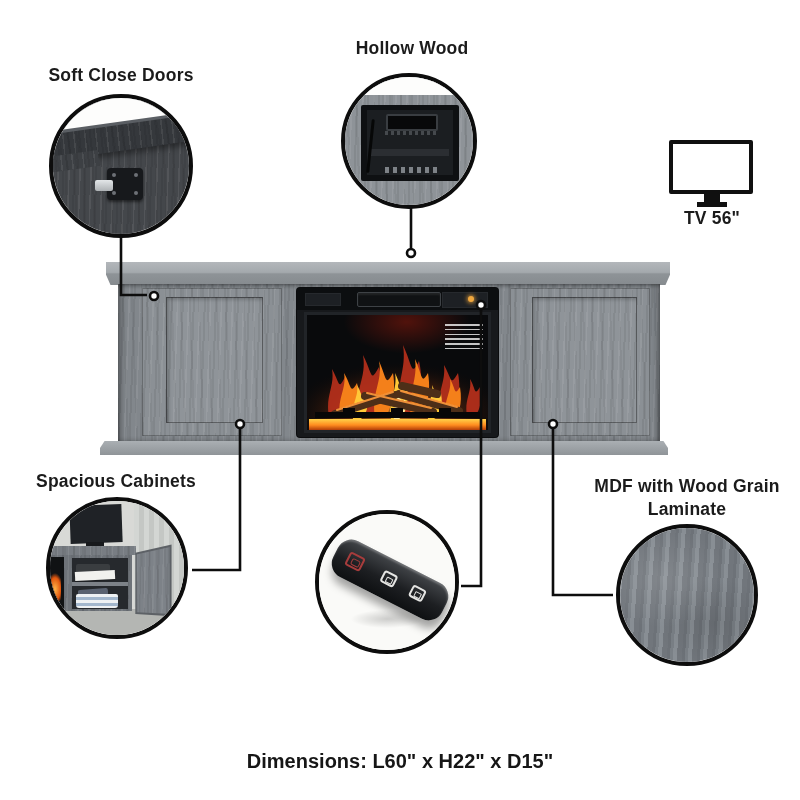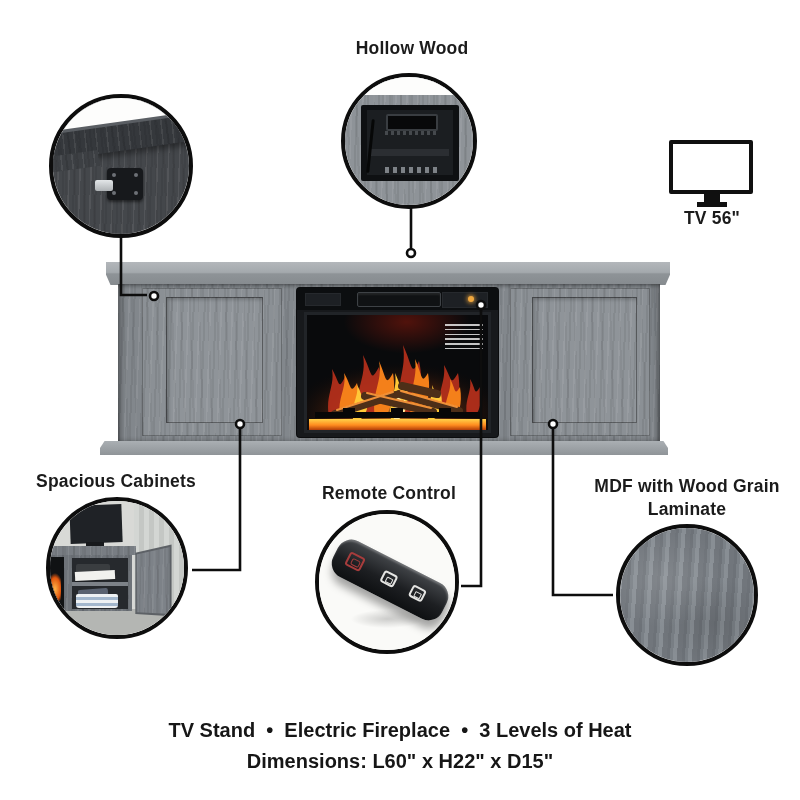--- a/index.html
+++ b/index.html
@@ -64,24 +64,24 @@
   .tv-outline{left:669px;top:140px;width:84px;height:54px;border:4.5px solid #101010;
       border-radius:2px;background:#fff;box-sizing:border-box;}
   .tv-neck{left:704px;top:194px;width:16px;height:8px;background:#101010;}
   .tv-base{left:697px;top:202px;width:30px;height:5px;background:#101010;}
 </style>
 </head>
 <body>
 
 <div class="canvas">
 
+  <div class="lbl" style="left:121px;top:65px;">Soft Close Doors</div>
   <div class="lbl" style="left:412px;top:38px;">Hollow Wood</div>
   <div class="lbl" style="left:712px;top:208px;">TV 56"</div>
   <div class="lbl" style="left:116px;top:471px;">Spacious Cabinets</div>
-  <div class="lbl" style="left:389px;top:483px;">Remote Control</div>
   <div class="lbl2" style="left:687px;top:475px;">
     <span style="display:block">MDF with Wood Grain</span>
     <span style="display:block">Laminate</span>
   </div>
 
   <div class="abs tv-outline"></div>
   <div class="abs tv-neck"></div>
   <div class="abs tv-base"></div>
 
   <div class="abs top-board wood-grain"></div>
@@ -252,16 +252,15 @@
     </g>
     <g fill="#ffffff" stroke="#0d0d0d" stroke-width="2.6">
       <circle cx="154" cy="296" r="4"></circle>
       <circle cx="411" cy="253" r="4"></circle>
       <circle cx="240" cy="424" r="4"></circle>
       <circle cx="481" cy="305" r="4"></circle>
       <circle cx="553" cy="424" r="4"></circle>
     </g>
   </svg>
 
-  <div class="footer-line" style="left:400px;top:719px;">TV Stand  •  Electric Fireplace  •  3 Levels of Heat</div>
   <div class="footer-line" style="left:400px;top:750px;">Dimensions: L60" x H22" x D15"</div>
 
 </div>
 
 </body></html>

